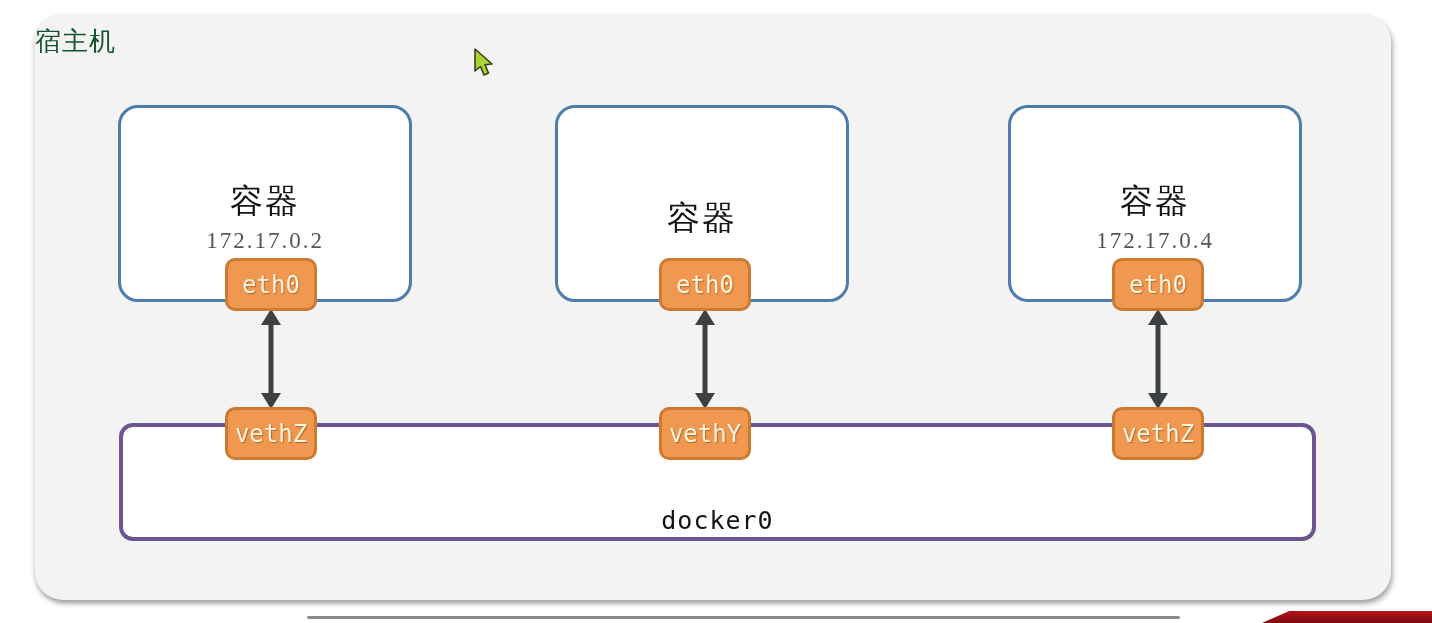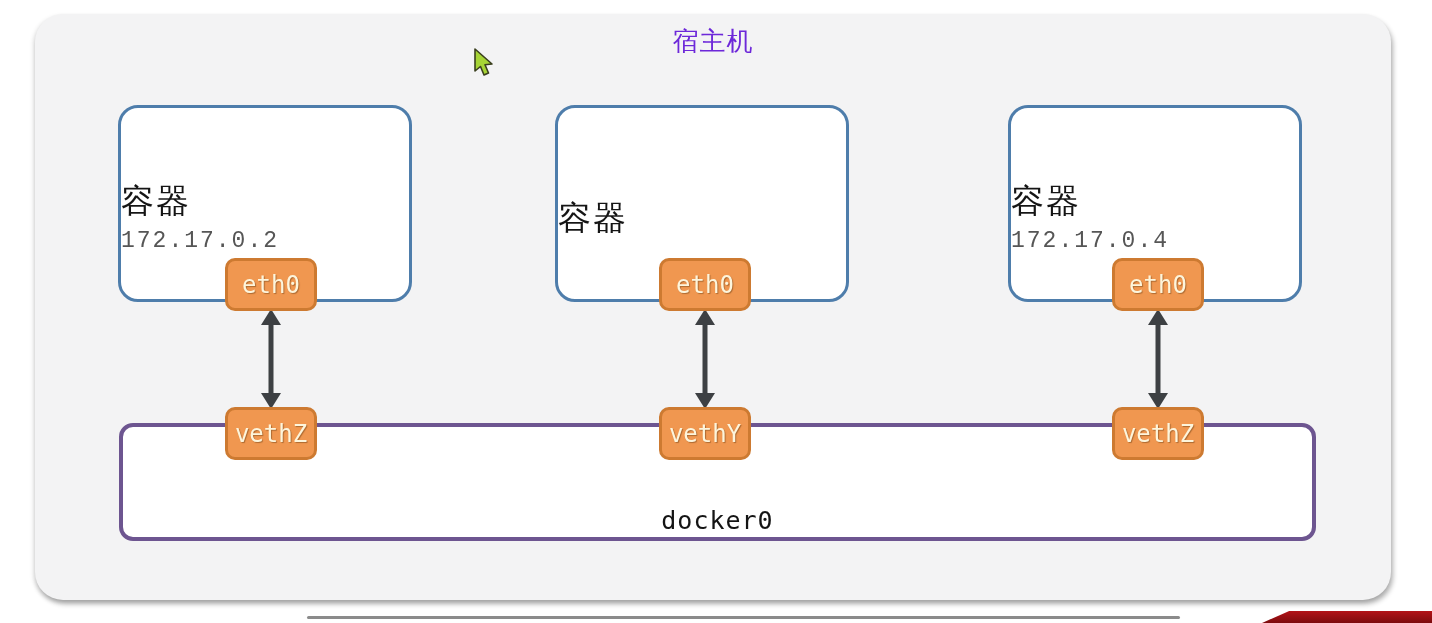--- a/index.html
+++ b/index.html
@@ -16,48 +16,47 @@
   .host-box{
     position:absolute;
     left:35px; top:14px; width:1356px; height:586px;
     background:#f3f3f4;
     border-radius:28px;
     box-shadow: 2px 4px 5px rgba(0,0,0,0.30), -2px 2px 4px rgba(0,0,0,0.10);
   }
   .host-title{
     position:absolute;
     left:35px; top:24px; width:1356px;
-    text-align:center;
     font-size:26px;
-    color:#6d28d9;
+    color:#14532d;
     letter-spacing:1px;
   }
 
   
   .container-box{
     position:absolute;
     top:105px; width:294px; height:197px;
     background:#ffffff;
     border:3px solid #4e7dab;
     border-radius:20px;
-    display:flex; flex-direction:column; align-items:flex-start; justify-content:center;
+    display:flex; flex-direction:column; align-items:center; justify-content:center;
     padding-top:30px;
   }
   .container-box.c1{ left:118px; }
   .container-box.c2{ left:555px; }
   .container-box.c3{ left:1008px; }
   .container-label{
     font-size:33px;
     color:#151515;
     letter-spacing:2px;
     line-height:1.1;
   }
   .container-ip{
     margin-top:8px;
-    font-family:Liberation Mono, monospace;
+    font-family:Liberation Serif, serif;
     font-size:23px;
     color:#565656;
     letter-spacing:2px;
   }
 
   
   .iface-box{
     position:absolute;
     width:92px; height:53px;
     background:#f09750;

